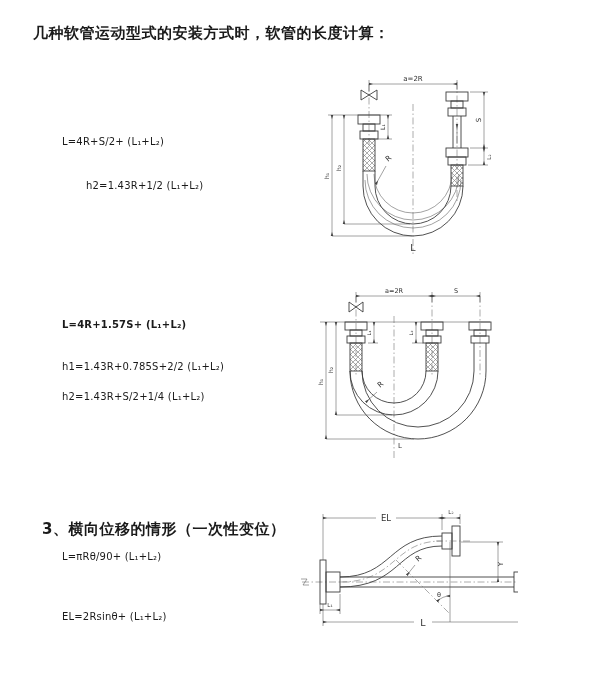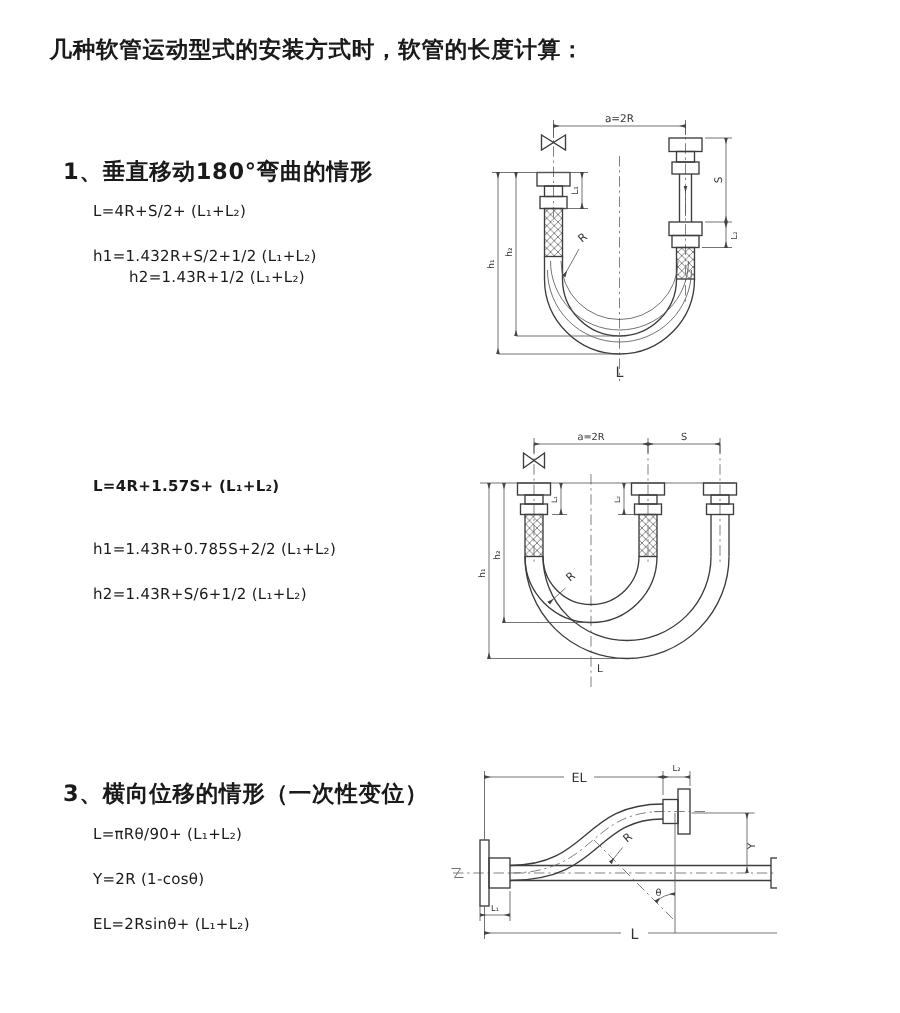--- a/index.html
+++ b/index.html
@@ -20,23 +20,21 @@
   .cl{stroke:#666;stroke-width:0.55;fill:none;stroke-dasharray:7 2.5 1.5 2.5;}
   .hatch-outline{stroke:#3d3d3d;stroke-width:0.9;}
 </style>
 </head>
 <body>
 
 <div class="page">
 
   <div class="doc-title">几种软管运动型式的安装方式时，软管的长度计算：</div>
 
-  <div class="sec-heading" style="left:42px;top:105px;">1、垂直移动180°弯曲的情形</div>
   <div class="formula" style="left:62px;top:136px;">L=4R+S/2+ (L₁+L₂)</div>
-  <div class="formula" style="left:62px;top:166px;">h1=1.432R+S/2+1/2 (L₁+L₂)</div>
   <div class="formula" style="left:62px;top:180px;margin-left:24px;">h2=1.43R+1/2 (L₁+L₂)</div>
 
   <div class="diagram" style="left:312px;top:68px;">
     <svg width="285" height="190" viewBox="0 0 285 190">
       <defs>
         <marker id="a1" viewBox="0 0 8 6" refX="7.5" refY="3" markerWidth="8" markerHeight="6" orient="auto-start-reverse">
           <path d="M0,3 L8,0.6 L8,5.4 Z" fill="#444"></path>
         </marker>
         <pattern id="p1" width="5" height="5" patternUnits="userSpaceOnUse">
           <path d="M0,0 L5,5 M5,0 L0,5" stroke="#777" stroke-width="0.6"></path>
@@ -99,21 +97,21 @@
 
       <text x="76" y="94" font-size="7.5" transform="rotate(-40 76 94)">R</text>
       <line class="thin" x1="74" y1="98" x2="64" y2="116" marker-end="url(#a1)"></line>
 
       <text x="101" y="183" font-size="9.5" text-anchor="middle">L</text>
     </svg>
   </div>
 
   <div class="formula" style="left:62px;top:319px;font-weight:bold;">L=4R+1.57S+ (L₁+L₂)</div>
   <div class="formula" style="left:62px;top:361px;">h1=1.43R+0.785S+2/2 (L₁+L₂)</div>
-  <div class="formula" style="left:62px;top:391px;">h2=1.43R+S/6+1/2 (L₁+L₂)</div>
+  <div class="formula" style="left:62px;top:391px;">h2=1.43R+S/2+1/4 (L₁+L₂)</div>
 
   <div class="diagram" style="left:308px;top:282px;">
     <svg width="292" height="182" viewBox="0 0 292 182">
       <defs>
         <marker id="a2" viewBox="0 0 8 6" refX="7.5" refY="3" markerWidth="8" markerHeight="6" orient="auto-start-reverse">
           <path d="M0,3 L8,0.6 L8,5.4 Z" fill="#444"></path>
         </marker>
         <pattern id="p2" width="5" height="5" patternUnits="userSpaceOnUse">
           <path d="M0,0 L5,5 M5,0 L0,5" stroke="#777" stroke-width="0.6"></path>
         </pattern>
@@ -174,21 +172,20 @@
 
       <text x="72" y="106" font-size="7.5" transform="rotate(-40 72 106)">R</text>
       <line class="thin" x1="69" y1="110" x2="58" y2="120" marker-end="url(#a2)"></line>
 
       <text x="92" y="166" font-size="7" text-anchor="middle">L</text>
     </svg>
   </div>
 
   <div class="sec-heading" style="left:42px;top:520px;">3、横向位移的情形（一次性变位）</div>
   <div class="formula" style="left:62px;top:551px;">L=πRθ/90+ (L₁+L₂)</div>
-  <div class="formula" style="left:62px;top:581px;">Y=2R (1-cosθ)</div>
   <div class="formula" style="left:62px;top:611px;">EL=2Rsinθ+ (L₁+L₂)</div>
 
   <div class="diagram" style="left:298px;top:502px;">
     <svg width="300" height="142" viewBox="0 0 300 142">
       <defs>
         <marker id="a3" viewBox="0 0 8 6" refX="7.5" refY="3" markerWidth="8" markerHeight="6" orient="auto-start-reverse">
           <path d="M0,3 L8,0.6 L8,5.4 Z" fill="#444"></path>
         </marker>
       </defs>
 

